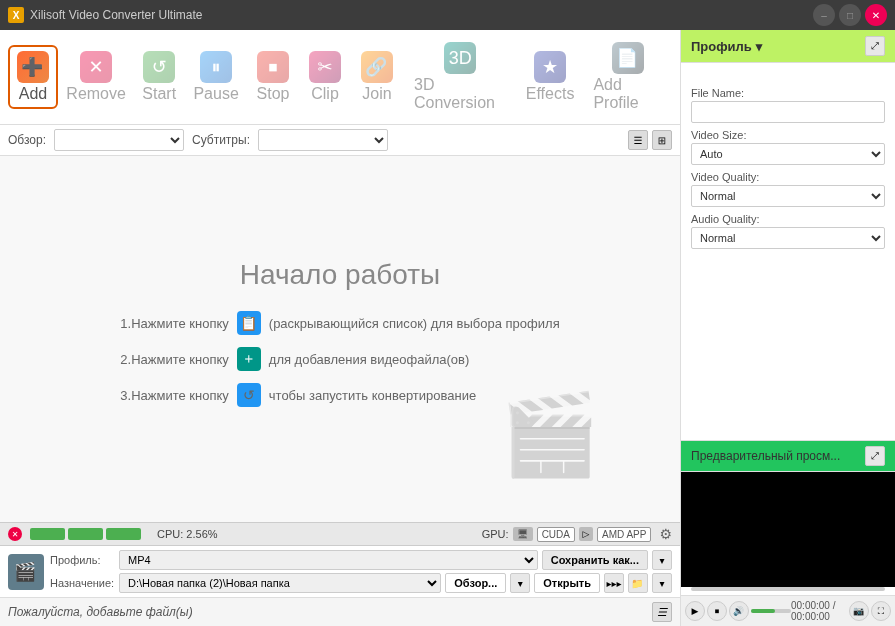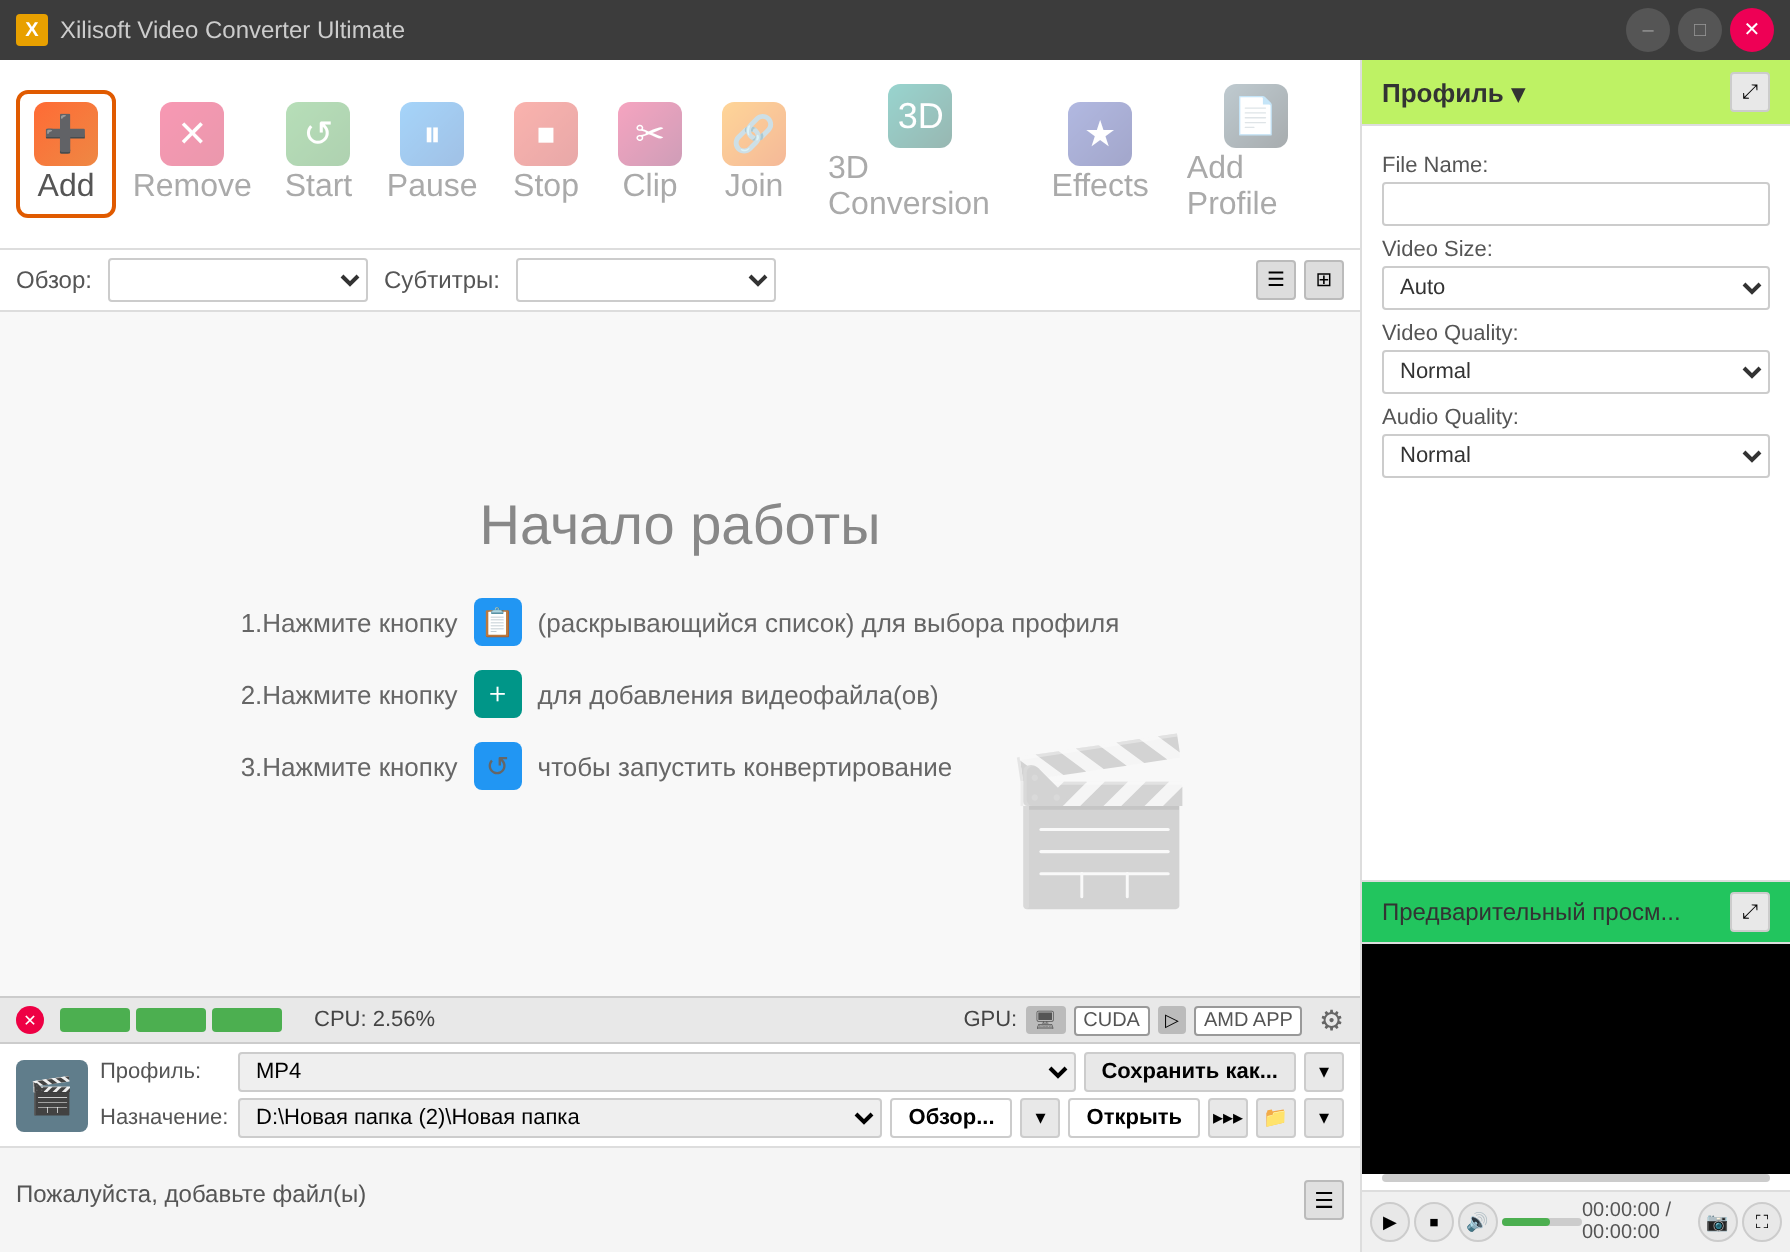--- a/index.html
+++ b/index.html
@@ -72,32 +72,32 @@
     .profile-thumb { width: 36px; height: 36px; background: #607d8b; border-radius: 4px; display: flex; align-items: center; justify-content: center; color: white; font-size: 8px; }
     .output-fields { flex: 1; display: flex; flex-direction: column; gap: 3px; }
     .output-row { display: flex; align-items: center; gap: 4px; }
     .output-row-label { color: #555; font-size: 11px; min-width: 65px; }
     .output-select { border: 1px solid #ccc; border-radius: 2px; padding: 2px 4px; font-size: 11px; flex: 1; height: 20px; }
     .output-btn { border: 1px solid #ccc; border-radius: 2px; padding: 2px 8px; font-size: 11px; background: white; cursor: pointer; height: 20px; white-space: nowrap; font-weight: bold; }
     .save-as-btn { background: #e8e8e8; }
     .arrow-btn { width: 20px; height: 20px; background: #e8e8e8; border: 1px solid #ccc; border-radius: 2px; display: flex; align-items: center; justify-content: center; cursor: pointer; font-size: 10px; }
 
     
-    .message-bar { background: #f5f5f5; border-top: 1px solid #ddd; padding: 16px 8px; display: flex; justify-content: space-between; }
+    .message-bar { background: #f5f5f5; border-top: 1px solid #ddd; padding: 4px 8px; display: flex; align-items: center; justify-content: space-between; font-style: italic; }
     .message-text { color: #555; font-size: 12px; }
     .message-icons { display: flex; gap: 4px; }
     .msg-icon-btn { width: 20px; height: 20px; background: #e0e0e0; border: 1px solid #bbb; border-radius: 2px; display: flex; align-items: center; justify-content: center; cursor: pointer; font-size: 11px; }
 
     
     .right-panel { width: 215px; background: #ffffff; border-left: 1px solid #ddd; display: flex; flex-direction: column; }
     .profile-header { background: #bef264; border-bottom: 1px solid #ddd; padding: 6px 10px; display: flex; align-items: center; justify-content: space-between; gap: 40px; }
     .profile-title { font-size: 13px; color: #333; font-weight: 600; display: flex; align-items: center; gap: 4px; }
     .profile-expand-btn { width: 20px; height: 20px; background: #e8e8e8; border: 1px solid #ccc; border-radius: 2px; display: flex; align-items: center; justify-content: center; cursor: pointer; font-size: 10px; }
 
-    .profile-form { padding: 8px 10px; flex: 1; }
+    .profile-form { padding: 18px 10px; flex: 1; }
     .form-label { font-size: 11px; color: #555; margin-bottom: 2px; margin-top: 6px; }
     .form-input { width: 100%; border: 1px solid #ccc; border-radius: 2px; padding: 3px 5px; font-size: 11px; height: 22px; color: #333; }
     .form-select { width: 100%; border: 1px solid #ccc; border-radius: 2px; padding: 2px 4px; font-size: 11px; height: 22px; background: white; color: #333; }
 
     
     .preview-section { border-top: 1px solid #ddd; }
     .preview-header { background: #22c55e; border-bottom: 1px solid #ddd; padding: 5px 10px; display: flex; align-items: center; justify-content: space-between; }
     .preview-title { font-size: 12px; color: #333; font-weight: 500; }
     .preview-screen { background: #000; height: 115px; display: flex; align-items: center; justify-content: center; }
     .preview-controls { background: #f0f0f0; border-top: 1px solid #ddd; padding: 4px; display: flex; align-items: center; justify-content: space-between; }

